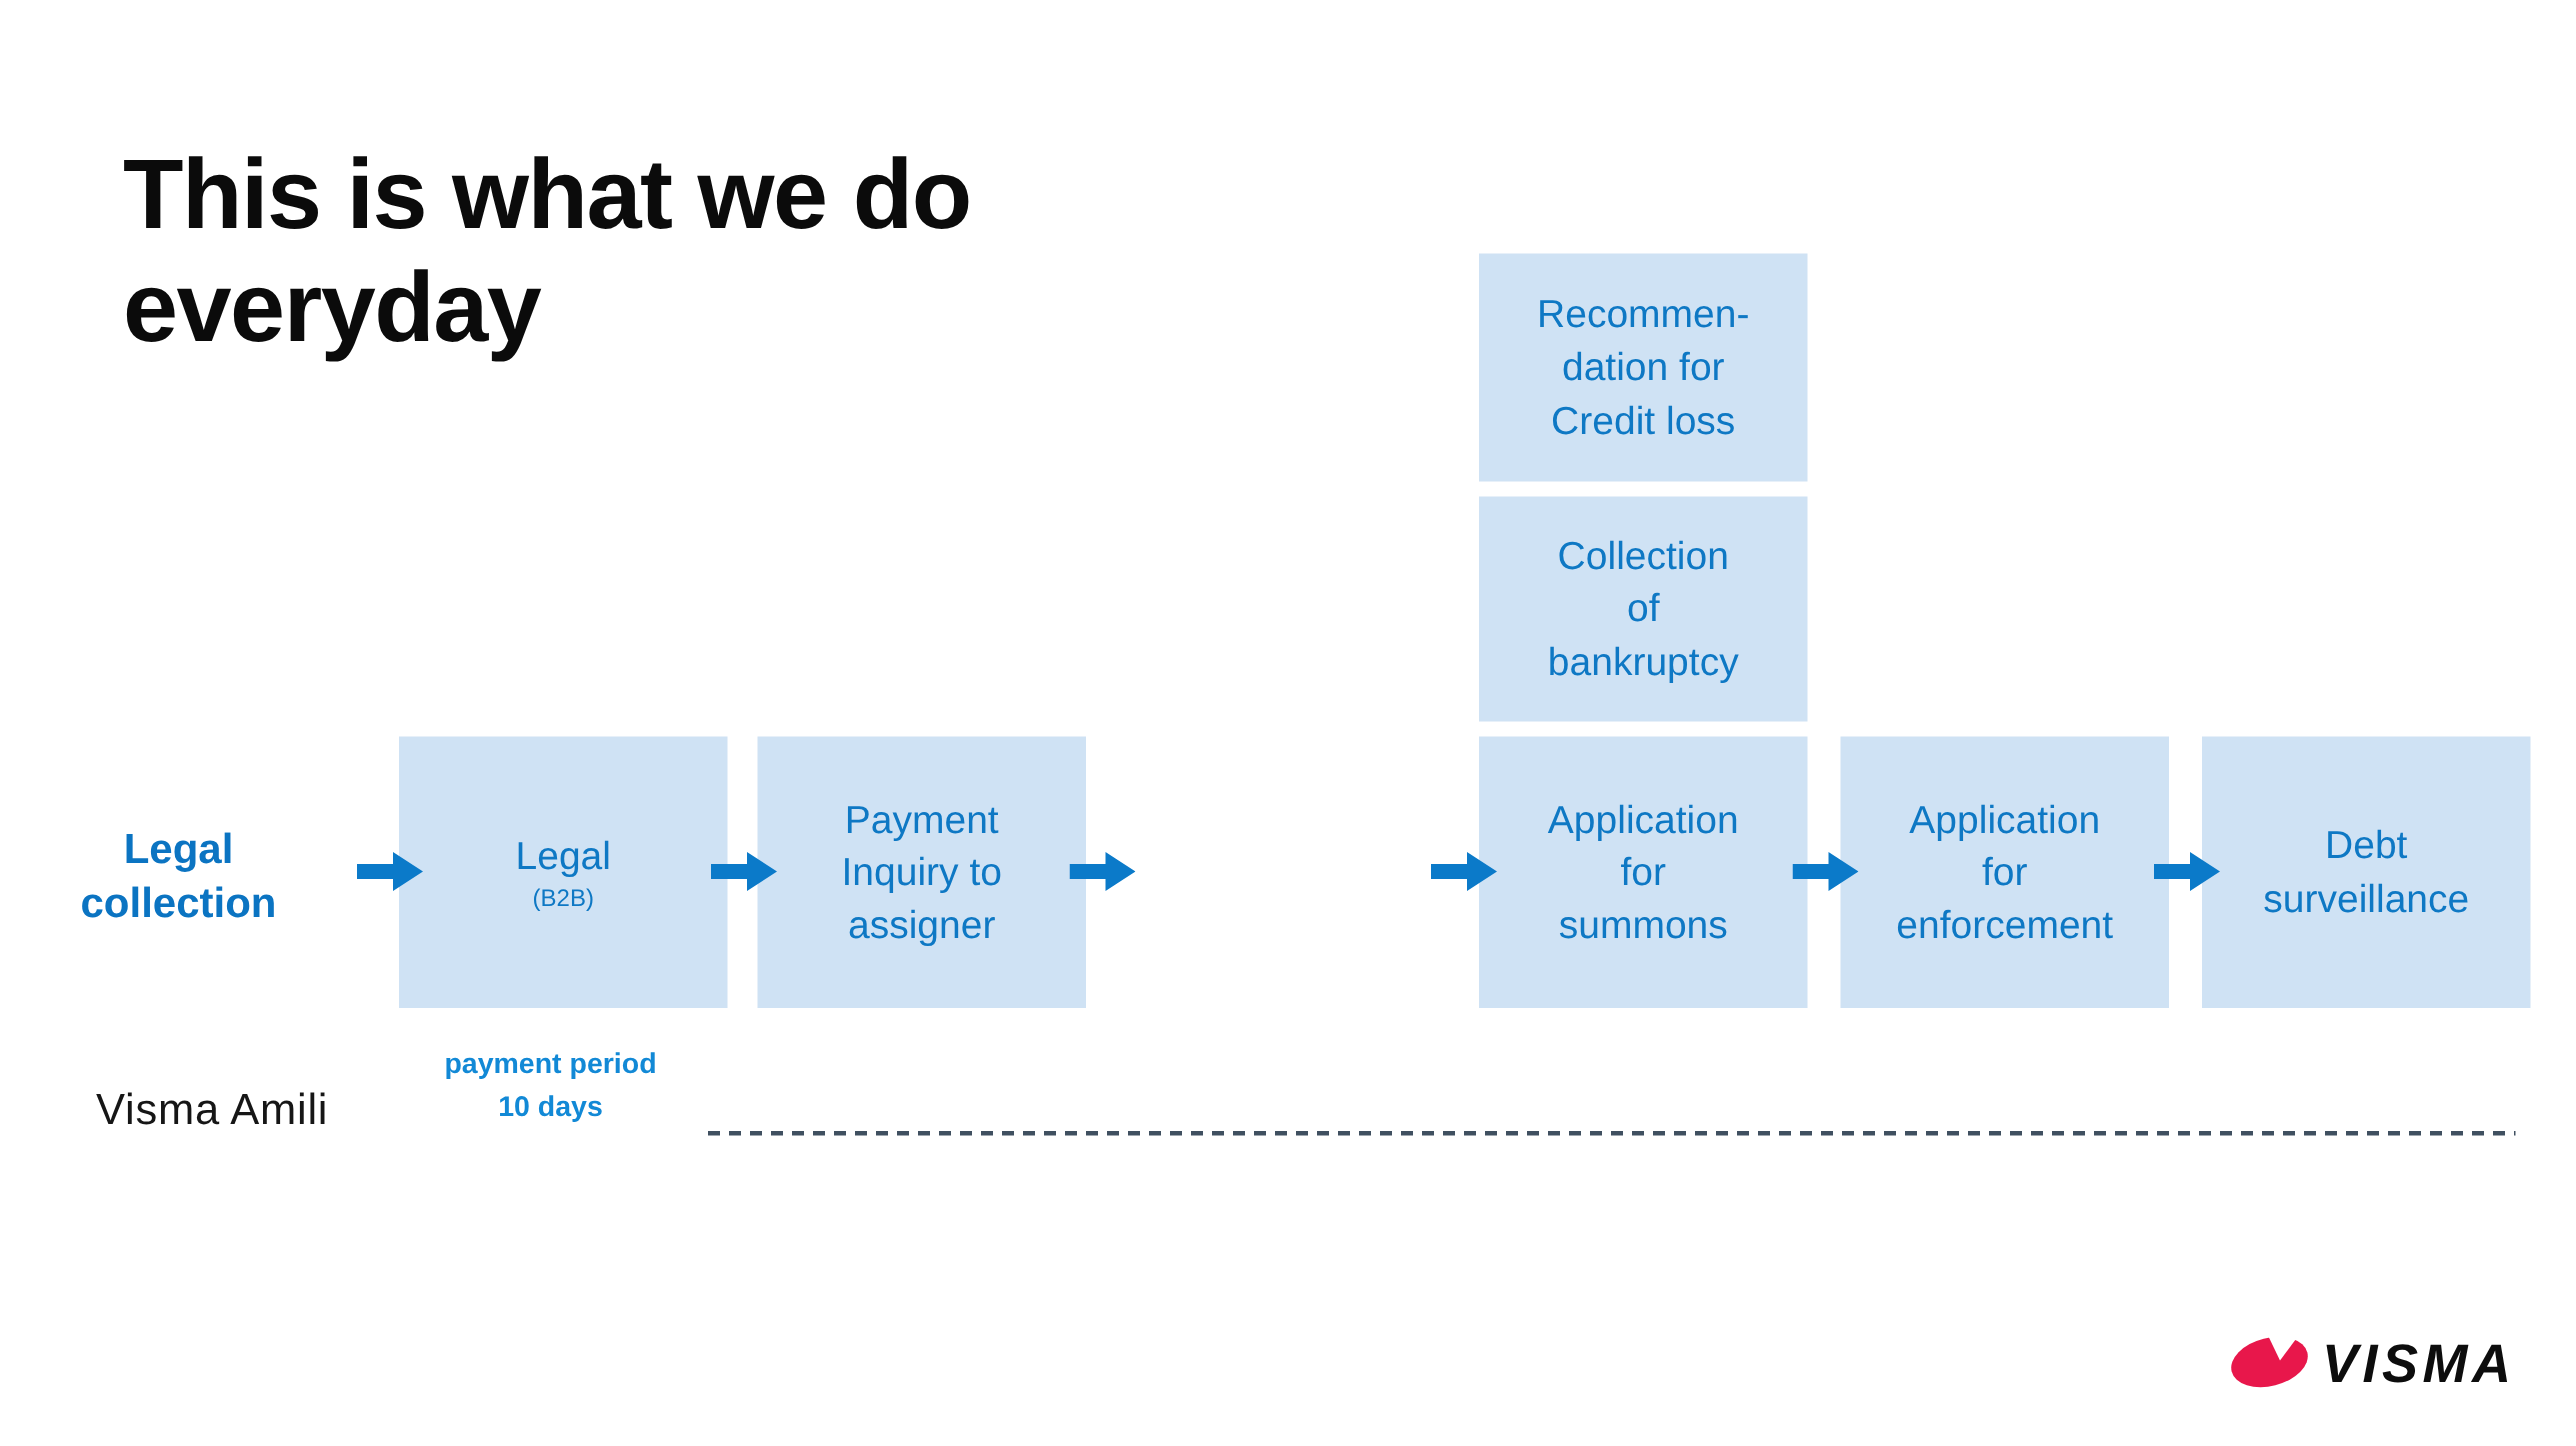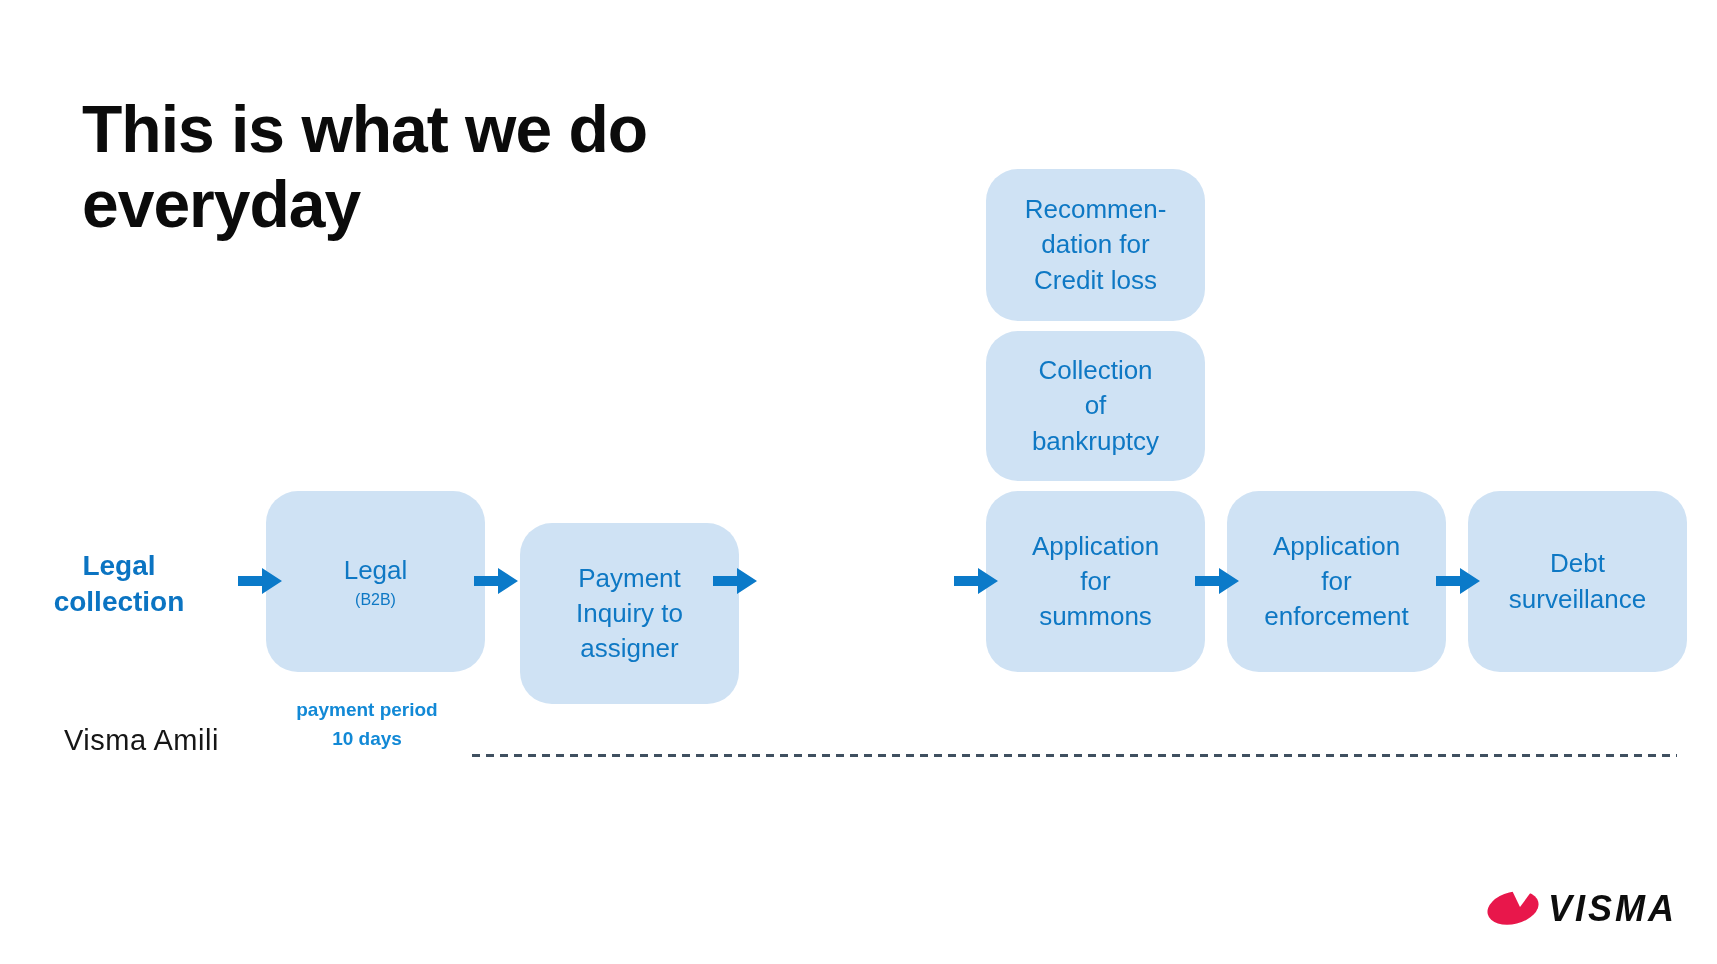--- a/index.html
+++ b/index.html
@@ -19,21 +19,20 @@
     position:absolute;left:28px;top:548px;width:182px;
     text-align:center;font-size:28px;font-weight:700;
     color:#0b74c2;line-height:1.3;white-space:pre-line;
   }
   .step,.branch-box{
     position:absolute;
     background:#cfe2f4;color:#0e78c4;
     display:flex;flex-direction:column;align-items:center;justify-content:center;
     text-align:center;font-size:26px;line-height:1.35;
     white-space:pre-line;
-    border-radius:32px;
   }
   .step{top:491px;width:219px;height:181px;}
   .step .sub{font-size:16px;line-height:1.3;margin-top:2px;}
   .branch-box{left:986px;width:219px;}
   .branch-top{top:169px;height:152px;}
   .branch-mid{top:331px;height:150px;}
   .arrow{position:absolute;top:566px;width:44px;height:30px;}
   .footer-brand{
     position:absolute;left:64px;top:724px;
     font-size:29px;color:#161616;letter-spacing:.5px;
@@ -68,21 +67,21 @@
   <div class="branch-box branch-mid">
     <span>Collection
 of
 bankruptcy</span>
   </div>
 
   <div class="step" style="left:266px;">
     <span>Legal</span>
     <span class="sub">(B2B)</span>
   </div>
-  <div class="step" style="left:520px;margin-top:32px;">
+  <div class="step" style="left:505px;">
     <span>Payment
 Inquiry to
 assigner</span>
   </div>
   <div class="step" style="left:986px;">
     <span>Application
 for
 summons</span>
   </div>
   <div class="step" style="left:1227px;">

